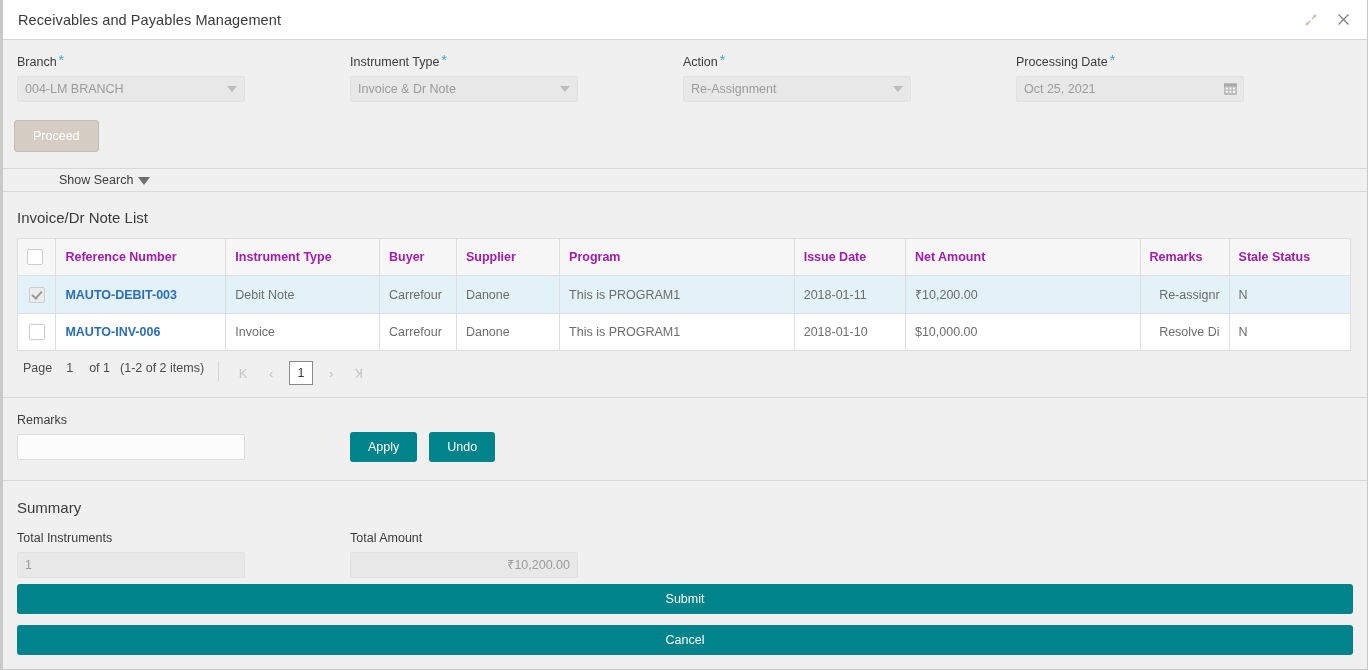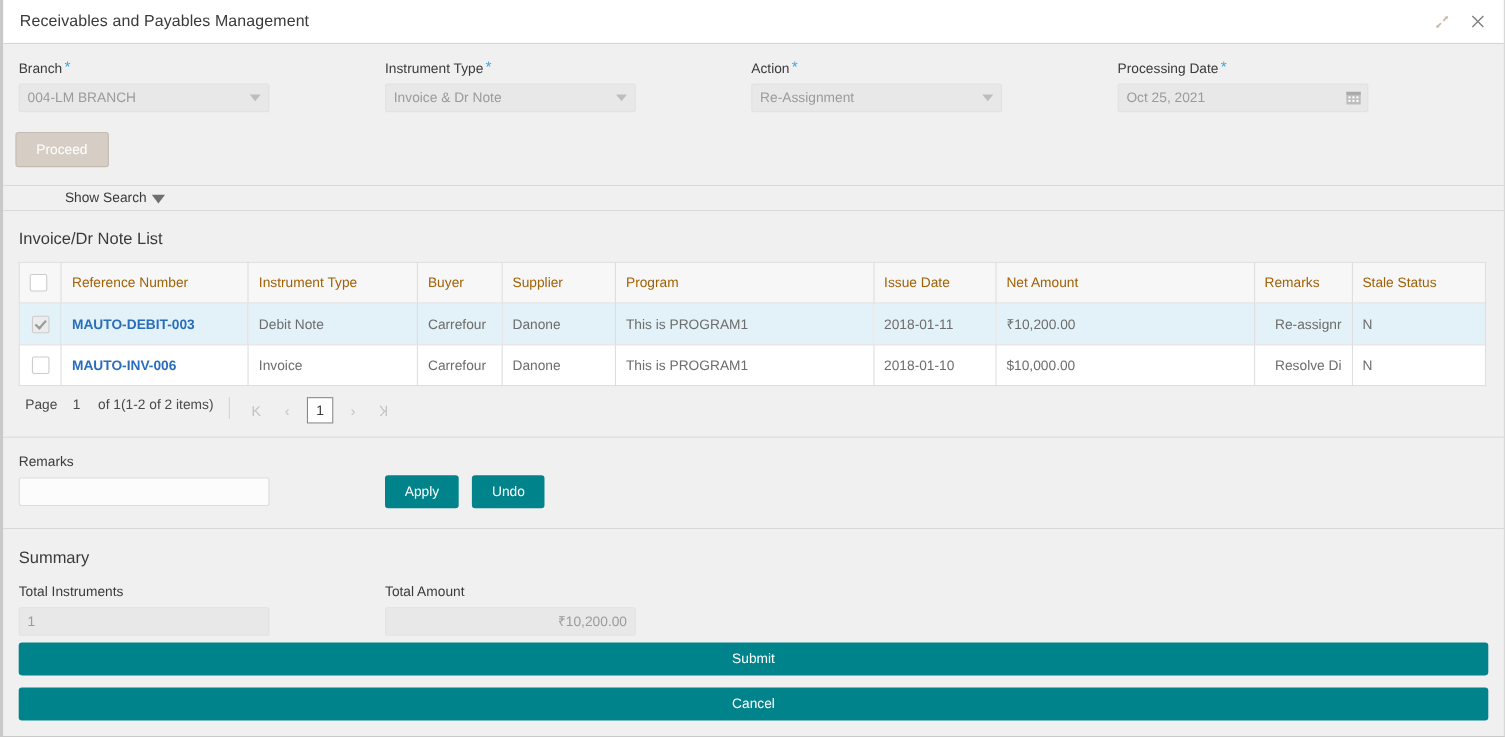--- a/index.html
+++ b/index.html
@@ -174,22 +174,22 @@
   table.grid {
     border-collapse: collapse;
     width: 1334px;
     table-layout: fixed;
     background: #ffffff;
     font-size: 12.5px;
   }
   table.grid th {
     background: #f7f7f7;
     border: 1px solid #dedede;
-    font-weight: normal;
-    color: #a16207;
+    font-weight: bold;
+    color: #a21caf;
     text-align: left;
     padding: 10px 9px;
     height: 20px;
     font-size: 12.5px;
     box-sizing: border-box;
   }
   table.grid td {
     border: 1px solid #dedede;
     color: #6d6d6d;
     padding: 10px 9px;
@@ -249,21 +249,21 @@
   .pager {
     display: flex;
     align-items: flex-start;
     padding: 10px 0 12px 6px;
     font-size: 12.5px;
     color: #4a4a4a;
     gap: 0;
   }
   .pager .lbl { margin-right: 14px; }
   .pager .pnum { margin-right: 16px; color:#4a4a4a; }
-  .pager .pof { }
+  .pager .pof { margin-right: 10px; }
   .pager .pitems { margin-right: 14px; }
   .pager .sep {
     width: 1px;
     height: 20px;
     background: #d4d4d4;
     margin: 0 10px 0 0;
   }
   .pgbtn {
     width: 28px;
     height: 24px;

